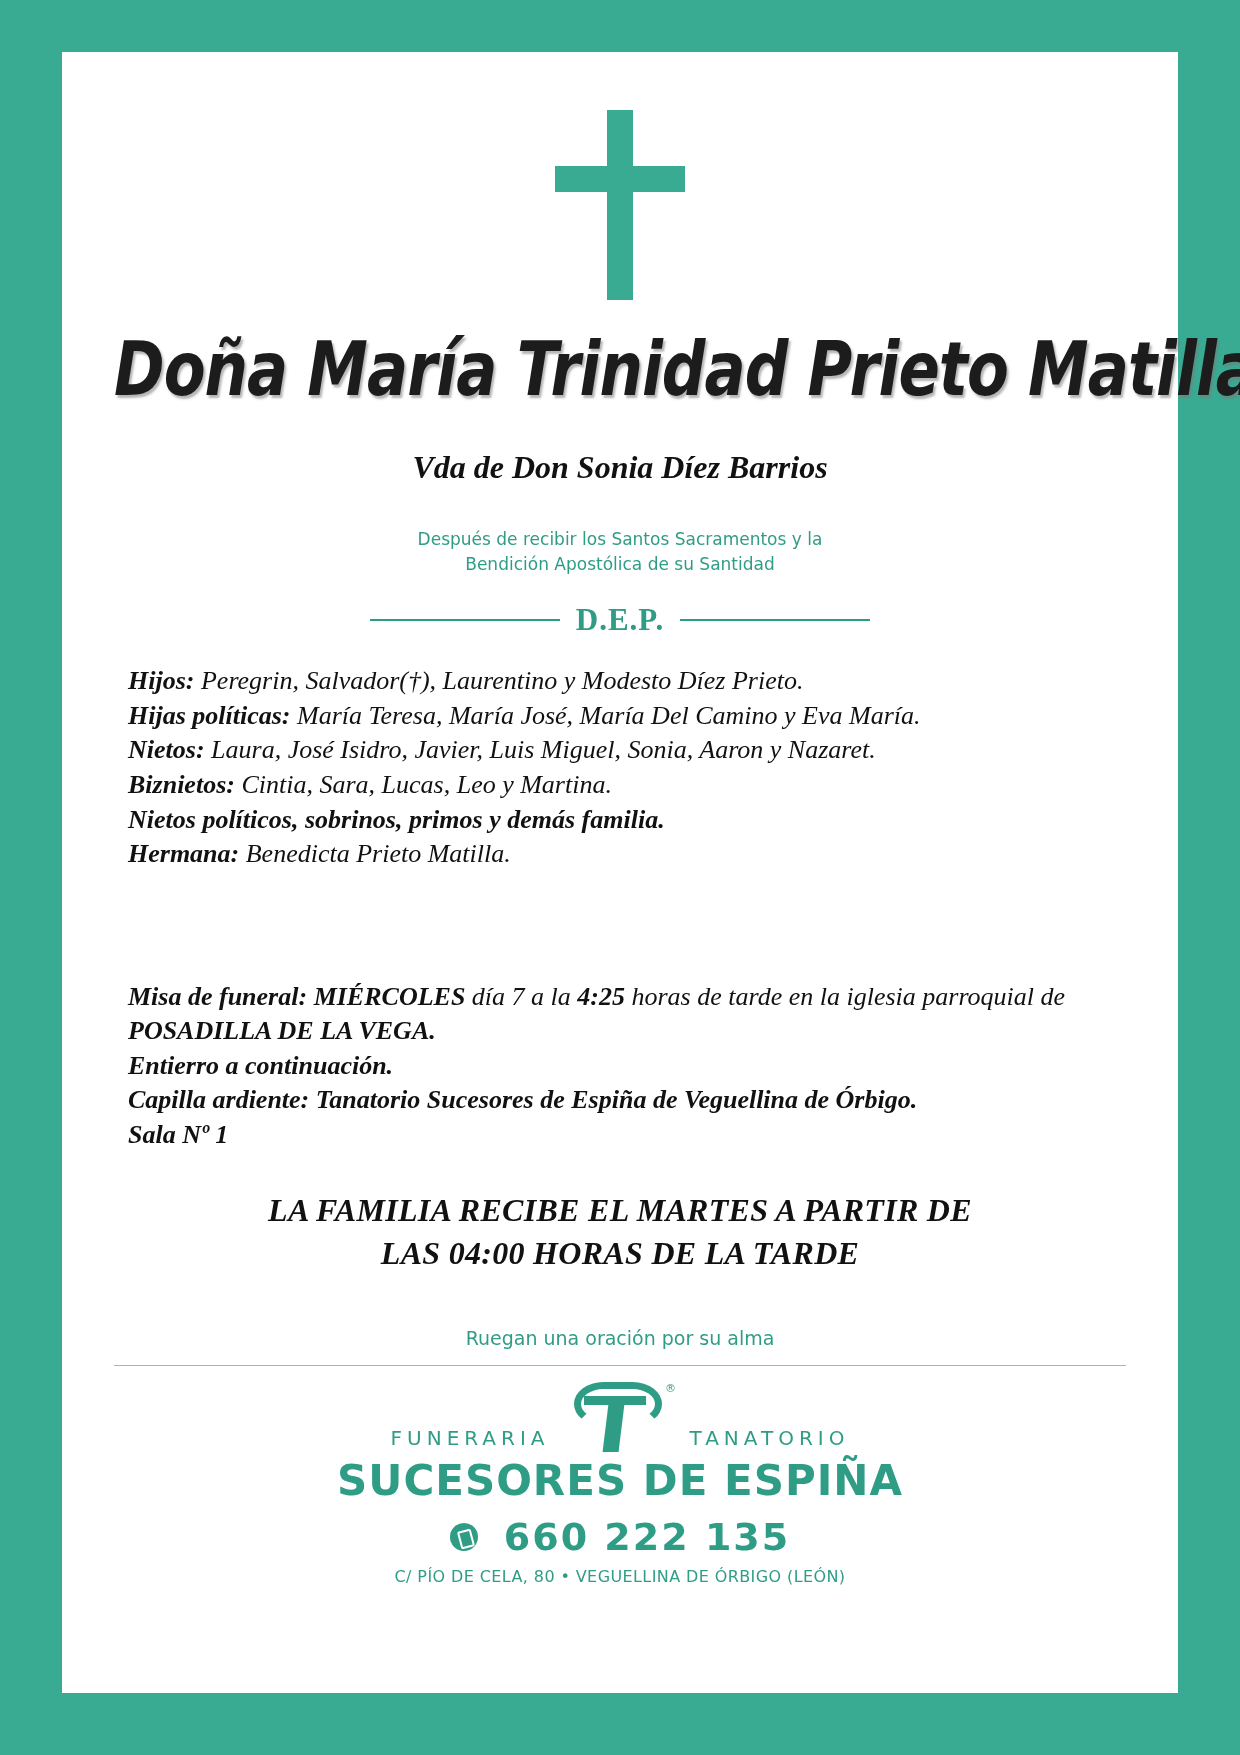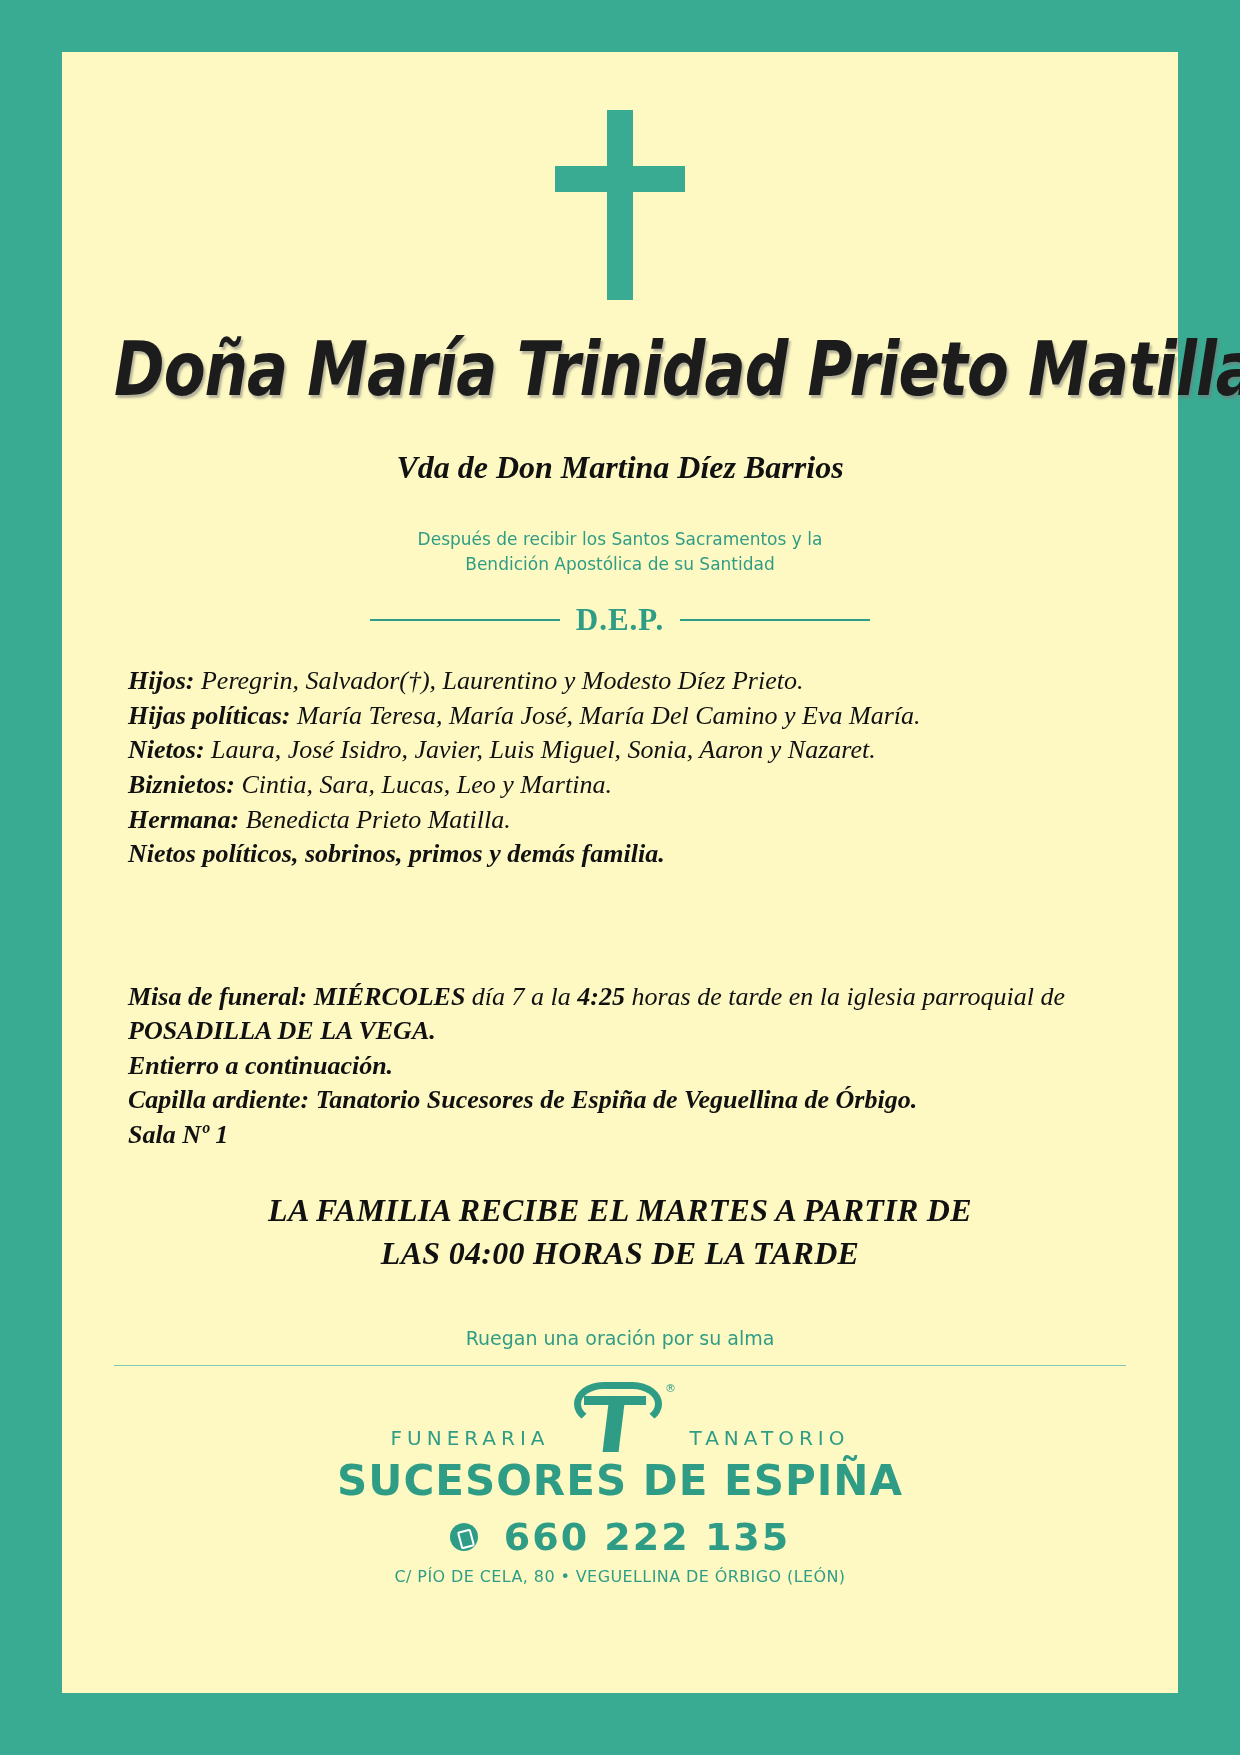--- a/index.html
+++ b/index.html
@@ -20,21 +20,21 @@
     height: 1755px;
     background: #3aab93;
     box-sizing: border-box;
     padding: 52px 62px 62px 62px;
   }
 
   .card {
     position: relative;
     width: 100%;
     height: 100%;
-    background: #fef9c3;
+    background: #ffffff;
     box-sizing: border-box;
     padding: 30px 52px 18px 52px;
     display: flex;
     flex-direction: column;
   }
 
   
   .cross-wrap {
     display: flex;
     justify-content: center;
@@ -305,21 +305,21 @@
 
     <div class="cross-wrap">
       <div class="cross">
         <div class="v"></div>
         <div class="h"></div>
       </div>
     </div>
 
     <div class="name">Doña María Trinidad Prieto Matilla</div>
 
-    <div class="spouse">Vda de Don Martina Díez Barrios</div>
+    <div class="spouse">Vda de Don Sonia Díez Barrios</div>
 
 
     <div class="sacraments">
       <div>Después de recibir los Santos Sacramentos y la</div>
       <div>Bendición Apostólica de su Santidad</div>
     </div>
 
     <div class="dep-row">
       <div class="rule"></div>
       <div class="dep-text">D.E.P.</div>
@@ -337,25 +337,25 @@
       </div>
       <div>
         <span class="lbl">Nietos:</span>
         <span>Laura, José Isidro, Javier, Luis Miguel, Sonia, Aaron y Nazaret.</span>
       </div>
       <div>
         <span class="lbl">Biznietos:</span>
         <span>Cintia, Sara, Lucas, Leo y Martina.</span>
       </div>
       <div>
+        <span class="all-bold">Nietos políticos, sobrinos, primos y demás familia.</span>
+      </div>
+      <div>
         <span class="lbl">Hermana:</span>
         <span>Benedicta Prieto Matilla.</span>
-      </div>
-      <div>
-        <span class="all-bold">Nietos políticos, sobrinos, primos y demás familia.</span>
       </div>
     </div>
 
     <div class="service">
       <div>
         <b>Misa de funeral:</b>
         <b>MIÉRCOLES</b>
         <span>día 7 a la</span>
         <b>4:25</b>
         <span>horas de tarde en la iglesia parroquial de</span>

